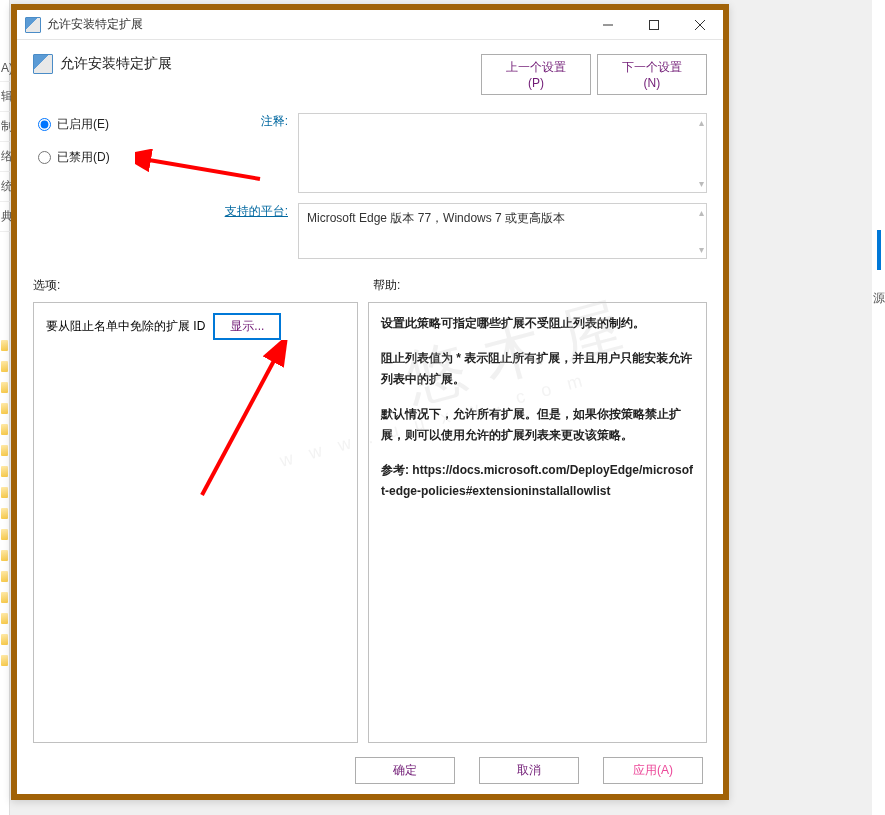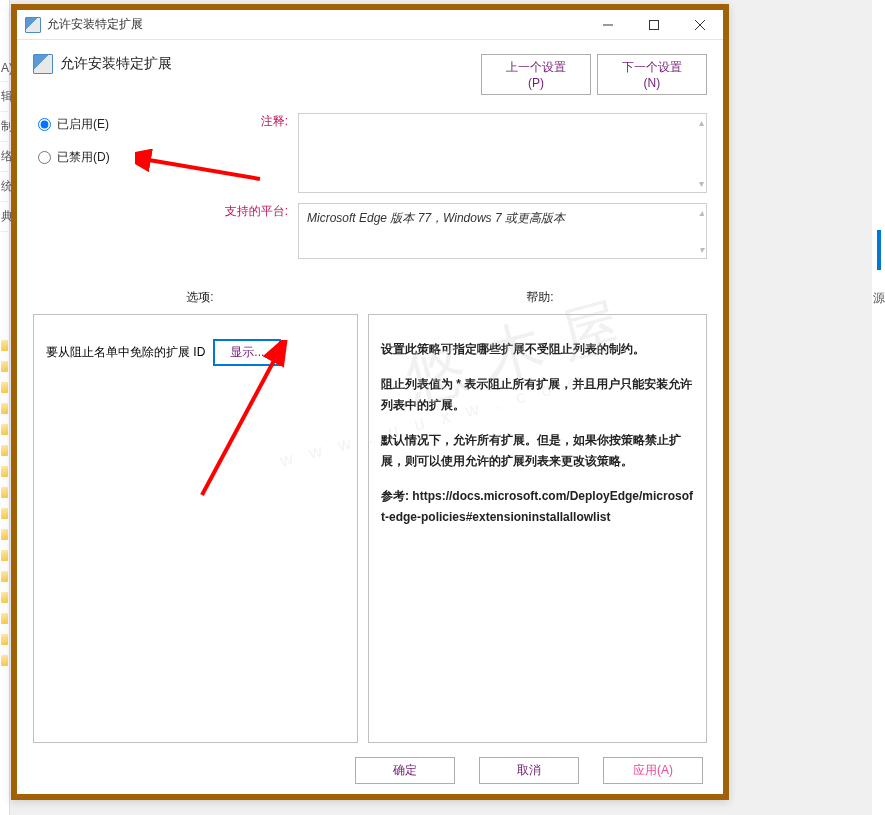--- a/index.html
+++ b/index.html
@@ -50,33 +50,33 @@
   padding: 4px 16px; font-size:12px; background:#fff; border:1px solid #adadad;
   color:#701a75; cursor:pointer; min-width:100px;
 }
 .btn.small { min-width:60px; padding:3px 12px;}
 .btn.hi { border:2px solid #0078d7; padding:3px 15px;}
 .row { display:flex; margin-bottom:8px;}
 .left-col { width:210px; padding-left:5px;}
 .radios { display:flex; flex-direction:column; gap:16px; padding-top:3px;}
 .radio { display:flex; align-items:center; gap:6px; font-size:12px; color:#222; cursor:pointer;}
 .radio input { width:13px; height:13px;}
-.label { font-size:12px; color:#be185d; text-align:right; padding-right:10px;}
+.label { font-size:12px; color:#0369a1; text-align:right; padding-right:10px;}
 .txtarea {
   flex:1; min-height:80px; border:1px solid #d0d0d0; background:#fff; padding:6px 8px;
   font-size:12px; color:#333; position:relative;
 }
-.txtarea.short { min-height:56px;font-style:italic;}
+.txtarea.short { min-height:56px;}
 .txtarea .inner { color:#333;}
 .scrollhint { position:absolute; right:2px; top:3px; font-size:10px; color:#bbb;}
 .scrollhint.d { top:auto; bottom:3px;}
-.section-labels { display:flex; margin-top:22px; margin-bottom:8px;justify-content:center;}
+.section-labels { display:flex; margin-top:10px; margin-bottom:8px;}
 .section-labels .lab { font-size:12px; color:#222;}
 .panels { display:flex; gap:10px; flex:1; min-height:0;}
-.panel { border:1px solid #c0c0c0; background:#fff; padding:24px 12px; overflow:auto;}
+.panel { border:1px solid #c0c0c0; background:#fff; padding:10px 12px; overflow:auto;}
 .panel.left { width:325px;}
 .panel.right { flex:1;}
 .panel .line { display:flex; align-items:center; gap:8px;}
 .help-text p { font-size:12px; color:#222; line-height:1.75; margin-bottom:14px; word-break:break-all;font-weight:bold;}
 .footer { display:flex; justify-content:flex-end; gap:24px; padding:14px 4px 0 0;}
 .btn.disabled { color:#ec4899;}
 
 .arrow1 { position:absolute; left:118px; top:139px; pointer-events:none;}
 .arrow2 { position:absolute; left:160px; top:330px; pointer-events:none;}
 
@@ -169,21 +169,21 @@
       </div>
       <div style="flex:1; display:flex; flex-direction:column; gap:10px;">
         <div style="display:flex;">
           <div class="label" style="width:55px;">注释:</div>
           <div class="txtarea">
             <span class="scrollhint">▴</span>
             <span class="scrollhint d">▾</span>
           </div>
         </div>
         <div style="display:flex;">
-          <div class="label" style="width:80px; margin-left:-25px;">支持的平台:</div>
+          <div class="label" style="width:80px; margin-left:-25px;text-decoration:underline;">支持的平台:</div>
           <div class="txtarea short">
             <div class="inner">Microsoft Edge 版本 77，Windows 7 或更高版本</div>
             <span class="scrollhint">▴</span>
             <span class="scrollhint d">▾</span>
           </div>
         </div>
       </div>
     </div>
 
     <div class="section-labels">

